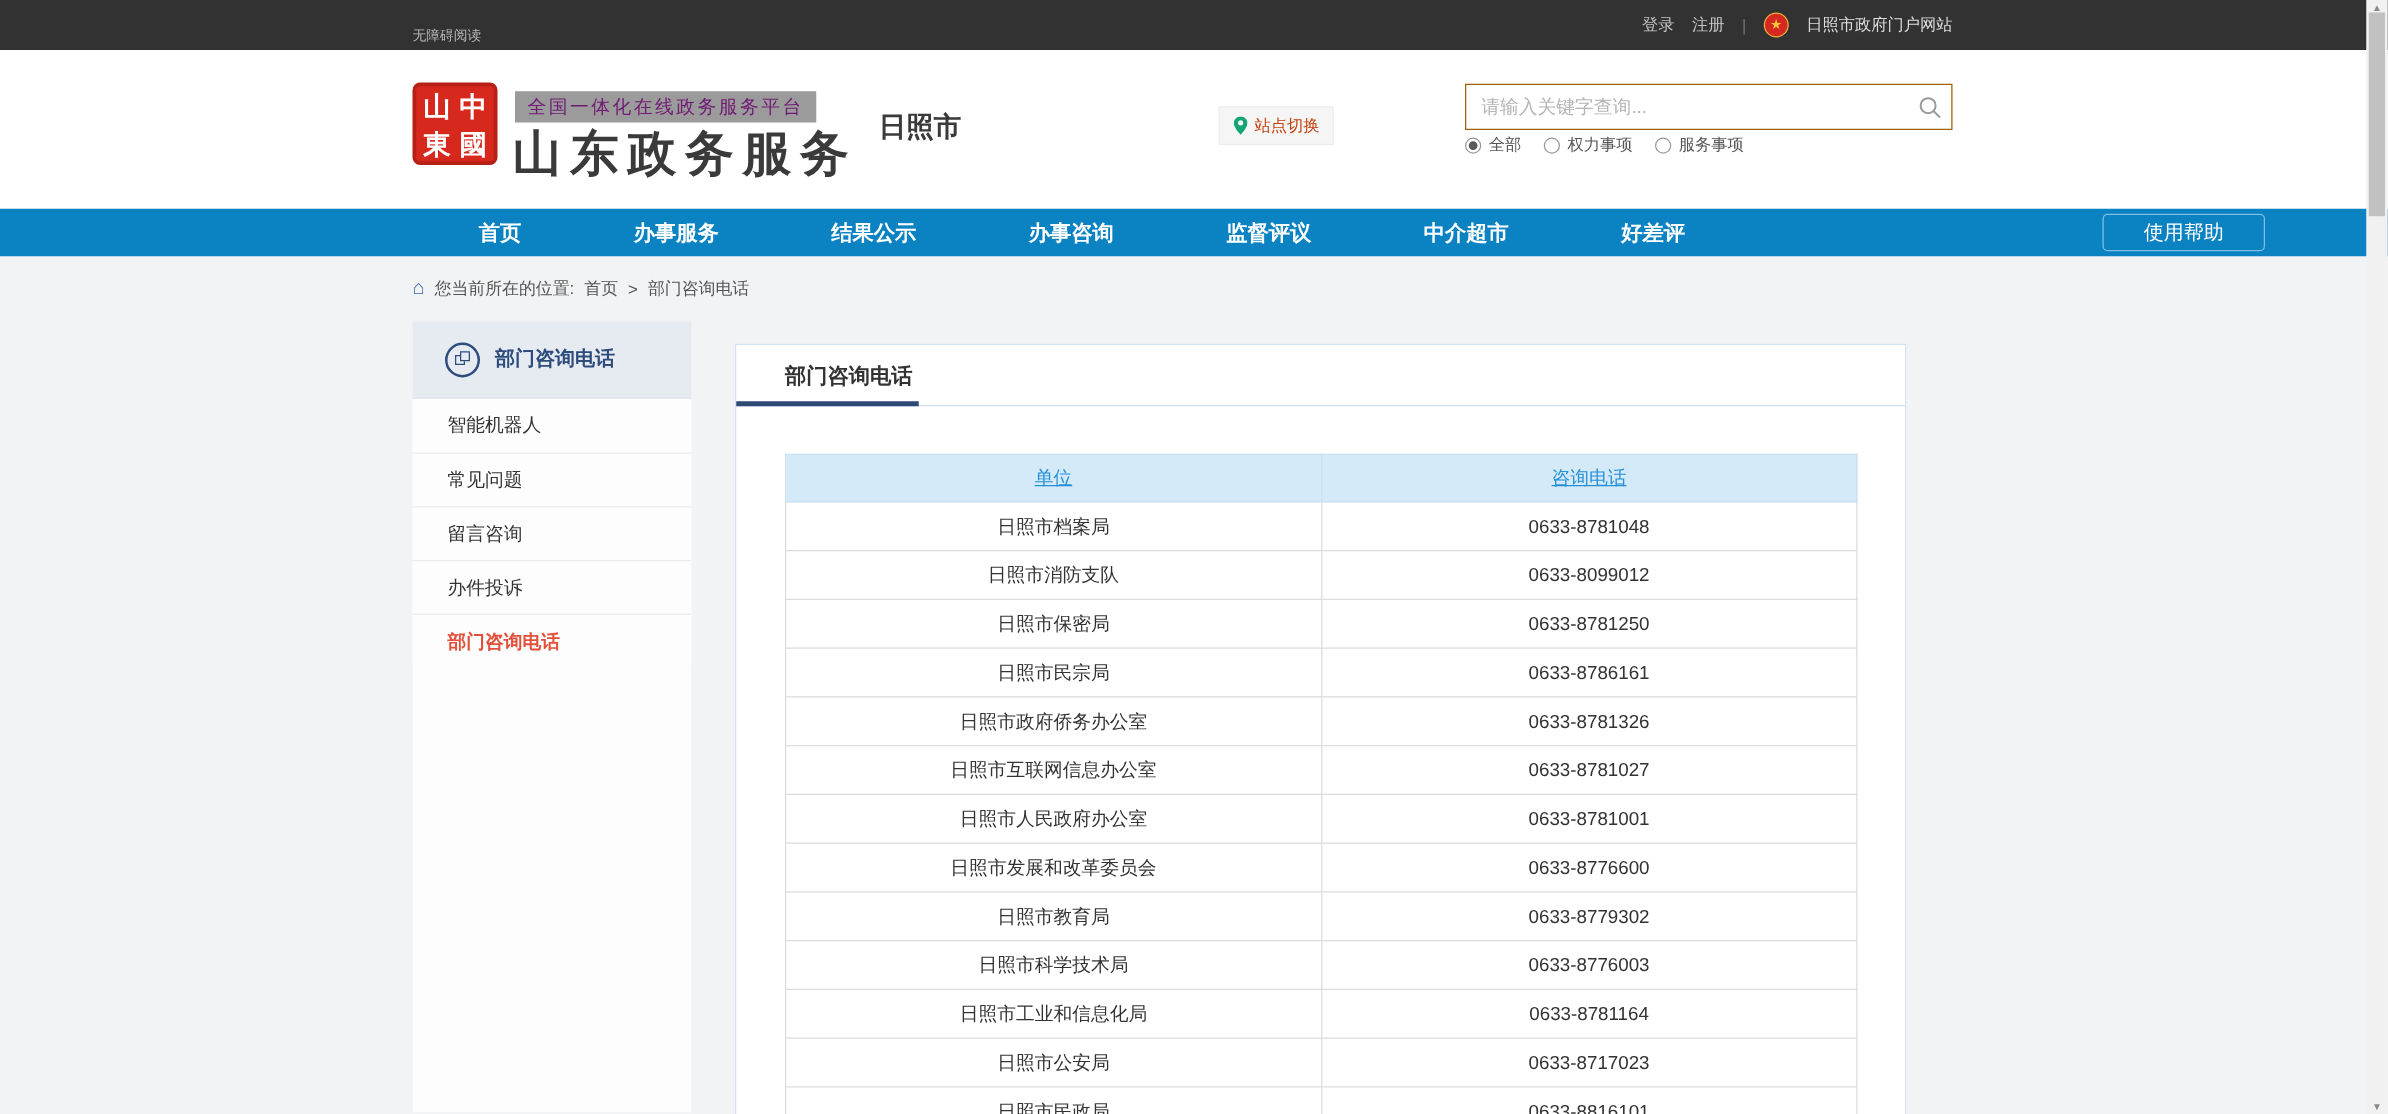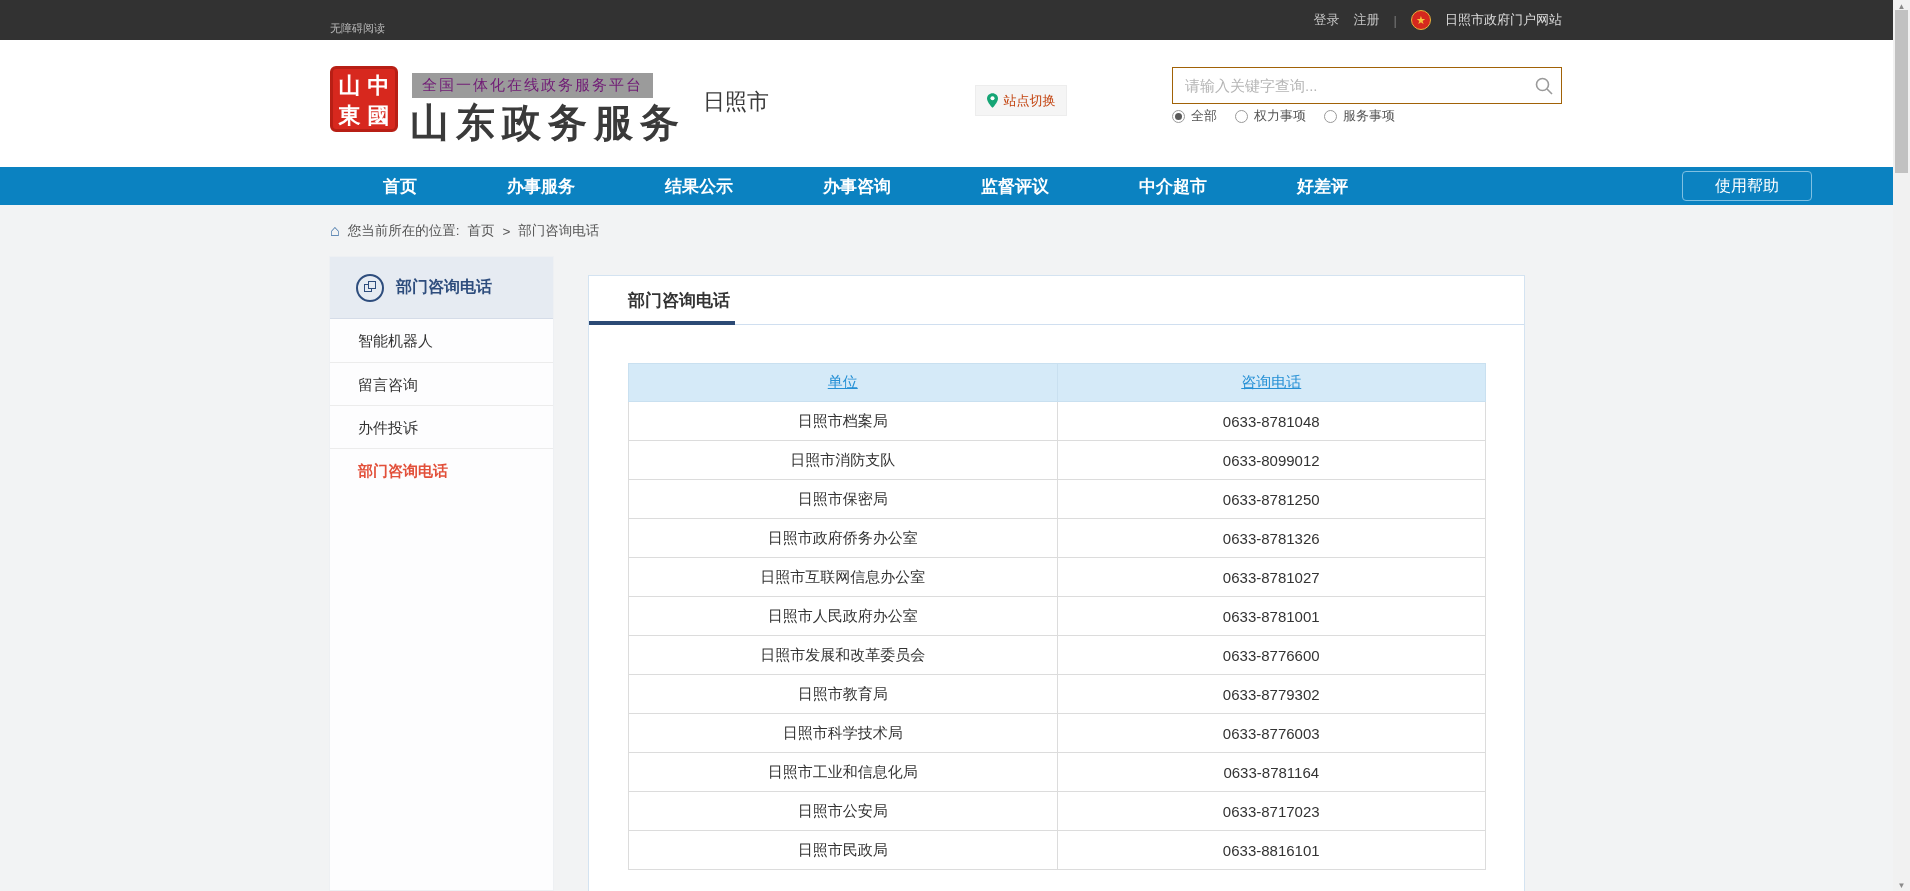--- a/index.html
+++ b/index.html
@@ -12,21 +12,21 @@
   .topbar-link { color:#c5c5c5; cursor:pointer; }
   .topbar-sep { color:#777; }
   .emblem { width:20px; height:20px; border-radius:50%; background:#d5281e; border:1px solid #e8b33a; display:flex; align-items:center; justify-content:center; color:#f6c63c; font-size:11px; line-height:1; }
   .portal-name { color:#ddd; }
 
   
   .header { position:absolute; top:40px; left:0; width:1910px; height:127px; background:#fff; }
   .seal { position:absolute; left:330px; top:26px; width:68px; height:66px; background:#d7281e; border-radius:6px; border:3px solid #b81f15; display:grid; grid-template-columns:1fr 1fr; grid-template-rows:1fr 1fr; color:#fff; font-weight:bold; font-size:22px; text-align:center; line-height:30px; padding:2px; }
   .badge { position:absolute; left:412px; top:33px; background:#9b9b9b; color:#701a75; font-size:15px; padding:3px 10px; letter-spacing:2px; }
   .brand { position:absolute; left:410px; top:56px; font-size:39px; font-weight:bold; color:#3a3a3a; letter-spacing:7px; }
-  .city { position:absolute; left:703px; top:47px; font-size:22px; font-weight:normal; color:#3a3a3a; }
+  .city { position:absolute; left:703px; top:47px; font-size:22px; font-weight:bold; color:#3a3a3a; }
   .site-switch { position:absolute; left:975px; top:45px; width:92px; height:31px; background:#f5f5f5; border:1px solid #ededed; display:flex; align-items:center; justify-content:center; gap:6px; font-size:13px; color:#c2410c; cursor:pointer; }
   .pin-icon { width:11px; height:15px; display:inline-block; }
   .search-wrap { position:absolute; left:1172px; top:27px; width:390px; }
   .search-box { width:390px; height:37px; border:1px solid #a16207; background:#fff; display:flex; align-items:center; }
   .search-input { flex:1; border:none; outline:none; font-size:15px; color:#333; padding:0 12px; font-family:inherit; background:transparent; }
   .search-input::placeholder { color:#b5b5b5; }
   .search-icon { width:34px; display:flex; align-items:center; justify-content:center; cursor:pointer; }
   .filters { display:flex; gap:18px; margin-top:3px; align-items:center; }
   .filter { display:flex; align-items:center; gap:6px; font-size:13px; color:#555; cursor:pointer; }
   .radio { width:13px; height:13px; border-radius:50%; border:1px solid #9a9a9a; background:#fff; display:inline-flex; align-items:center; justify-content:center; }
@@ -152,20 +152,21 @@
 <div class="sidebar">
   <div class="sidebar-head">
     <span class="side-icon">
         <span class="sq1"></span>
         <span class="sq2"></span>
       </span>
     <span class="sidebar-title">部门咨询电话</span>
   </div>
   <div id="side-items">
       <div class="side-item">智能机器人</div>
+      <div class="side-item">常见问题</div>
       <div class="side-item">留言咨询</div>
       <div class="side-item">办件投诉</div>
       <div class="side-item active">部门咨询电话</div>
     </div>
 </div>
 
 <div class="panel">
   <div class="tabbar">
     <span class="tab">部门咨询电话</span>
     <span class="tab-underline"></span>
@@ -185,20 +186,24 @@
           </tr>
           <tr>
             <td>日照市消防支队</td>
             <td>0633-8099012</td>
           </tr>
           <tr>
             <td>日照市保密局</td>
             <td>0633-8781250</td>
           </tr>
           <tr>
+            <td>日照市民宗局</td>
+            <td>0633-8786161</td>
+          </tr>
+          <tr>
             <td>日照市政府侨务办公室</td>
             <td>0633-8781326</td>
           </tr>
           <tr>
             <td>日照市互联网信息办公室</td>
             <td>0633-8781027</td>
           </tr>
           <tr>
             <td>日照市人民政府办公室</td>
             <td>0633-8781001</td>

